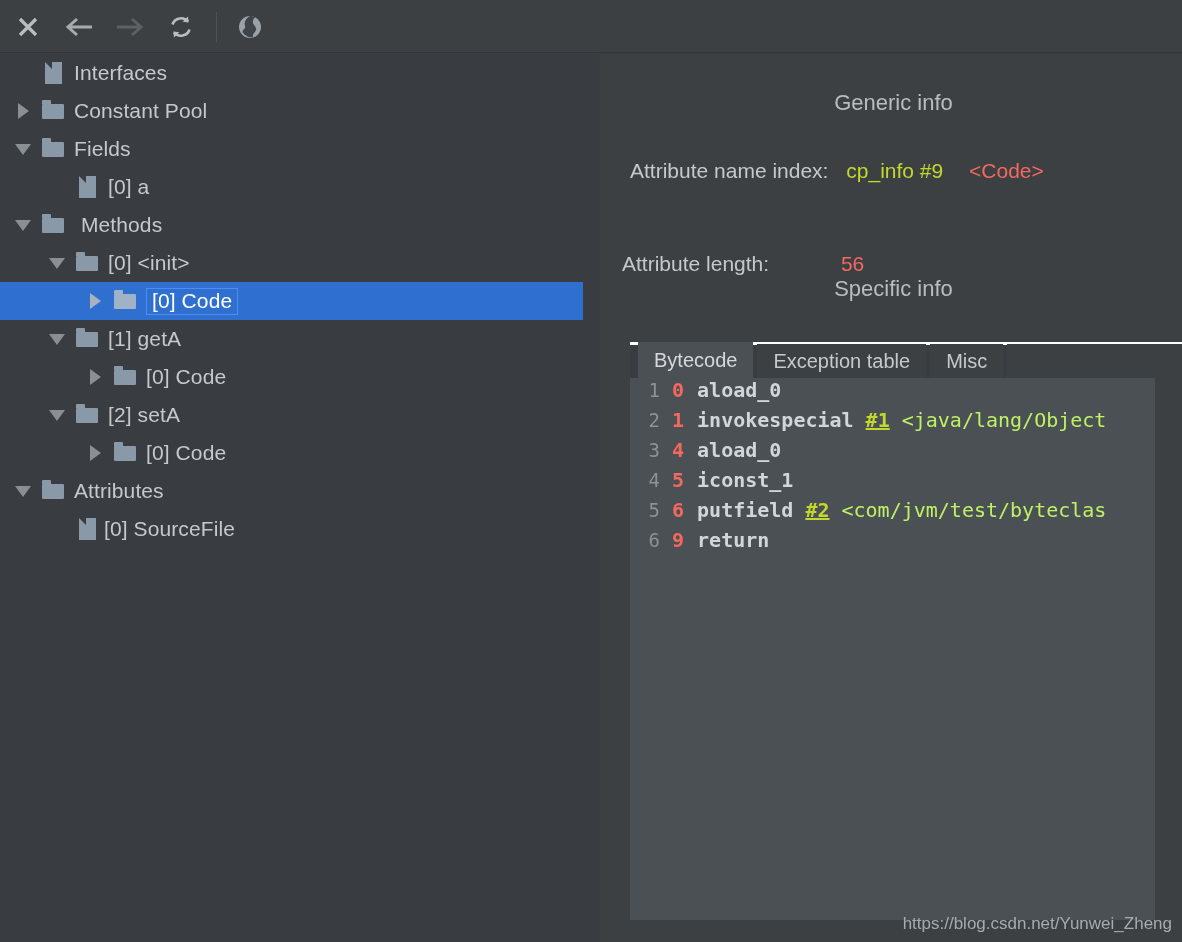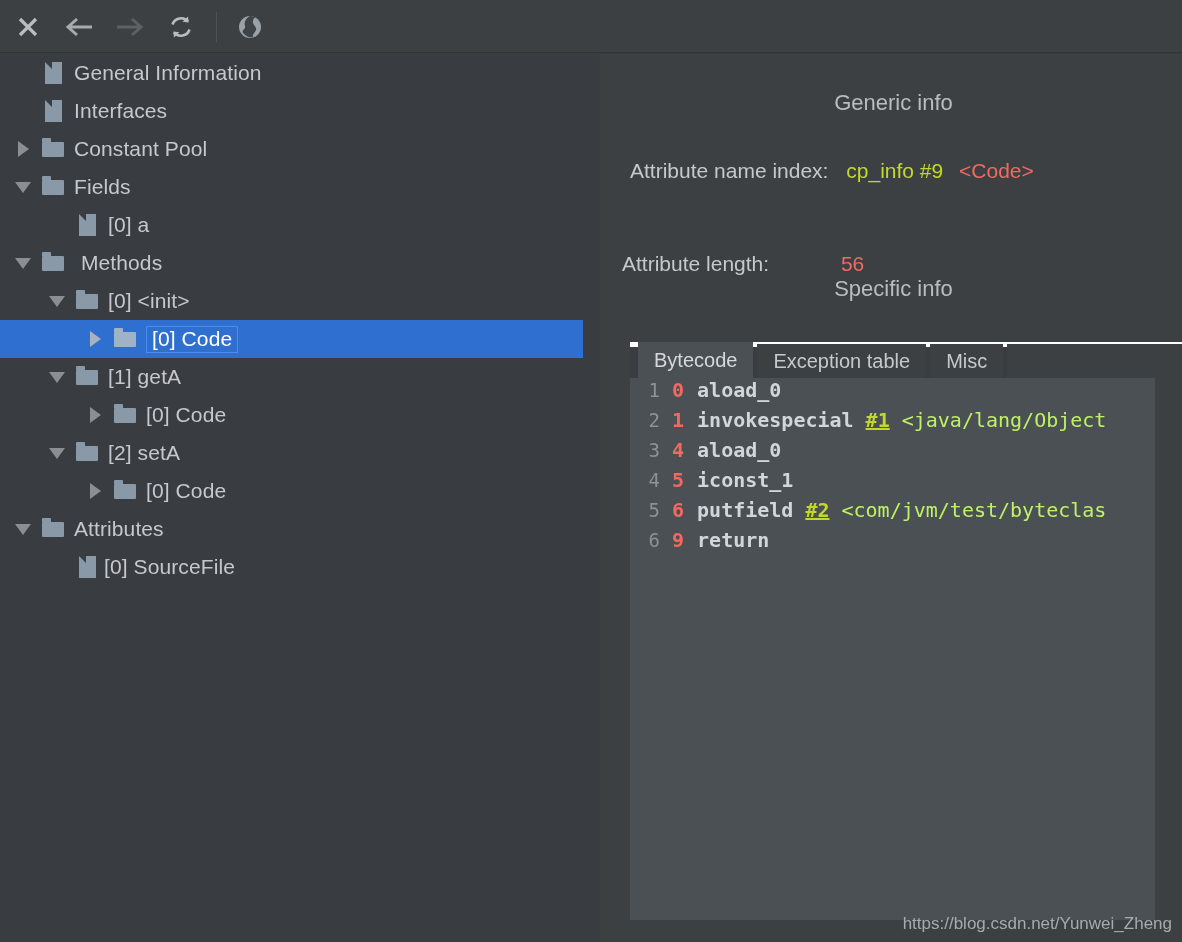--- a/index.html
+++ b/index.html
@@ -197,21 +197,21 @@
   
   .tabstrip {
     position: absolute;
     left: 630px;
     top: 342px;
     width: 552px;
     height: 36px;
     background: #393c40;
     display: flex;
     align-items: flex-end;
-    border-top: 5px solid #ffffff;
+    border-top: 3px solid #ffffff;
     box-sizing: border-box;
   }
   .tab {
     height: 34px;
     display: flex;
     align-items: center;
     padding: 0 16px;
     font-size: 20px;
     color: #c6c9cc;
     background: #3c4043;
@@ -325,26 +325,20 @@
         <path d="M14 3 C9 6 8 10 9 13 C10 16 7 16 6.5 19 C9 23 13 25 17 24 C16 21 19 20 20 17 C21 14 18 13 17 10 C16.5 7 18 5 19.5 4.6 C17.8 3.6 15.9 3 14 3 Z" fill="#3f4449"></path>
       </svg>
     </div>
   </div>
 
   <div class="tree">
       <div class="tree-row">
         <div class="icon-wrap" style="left: 40px;">
           <div class="ico-file"></div>
         </div>
-        <span class="tree-label" style="margin-left: 74px;">General Information</span>
-      </div>
-      <div class="tree-row">
-        <div class="icon-wrap" style="left: 40px;">
-          <div class="ico-file"></div>
-        </div>
         <span class="tree-label" style="margin-left: 74px;">Interfaces</span>
       </div>
       <div class="tree-row">
         <div class="handle" style="left: 12px;">
           <div class="arrow collapsed"></div>
         </div>
         <div class="icon-wrap" style="left: 40px;">
           <div class="ico-folder"></div>
         </div>
         <span class="tree-label" style="margin-left: 74px;">Constant Pool</span>
@@ -447,21 +441,21 @@
   <div class="detail">
 
     <div class="section-head" style="top:36px;">
       <span class="sh-text">Generic info</span>
       <span class="sh-rule"></span>
     </div>
 
     <div class="kv" style="left:30px; top:105px;">
       <span class="k">Attribute name index:</span>
       <span class="lnk" style="margin-left:12px;">cp_info #9</span>
-      <span class="val-red" style="margin-left:10px;">&lt;Code&gt;</span>
+      <span class="val-red" style="margin-left:20px;">&lt;Code&gt;</span>
     </div>
 
     <div class="kv" style="left:22px; top:151px;margin-top:47px;">
       <span class="k">Attribute length:</span>
       <span class="val-red" style="margin-left:66px;">56</span>
     </div>
 
     <div class="section-head" style="top:222px;">
       <span class="sh-text">Specific info</span>
       <span class="sh-rule"></span>

